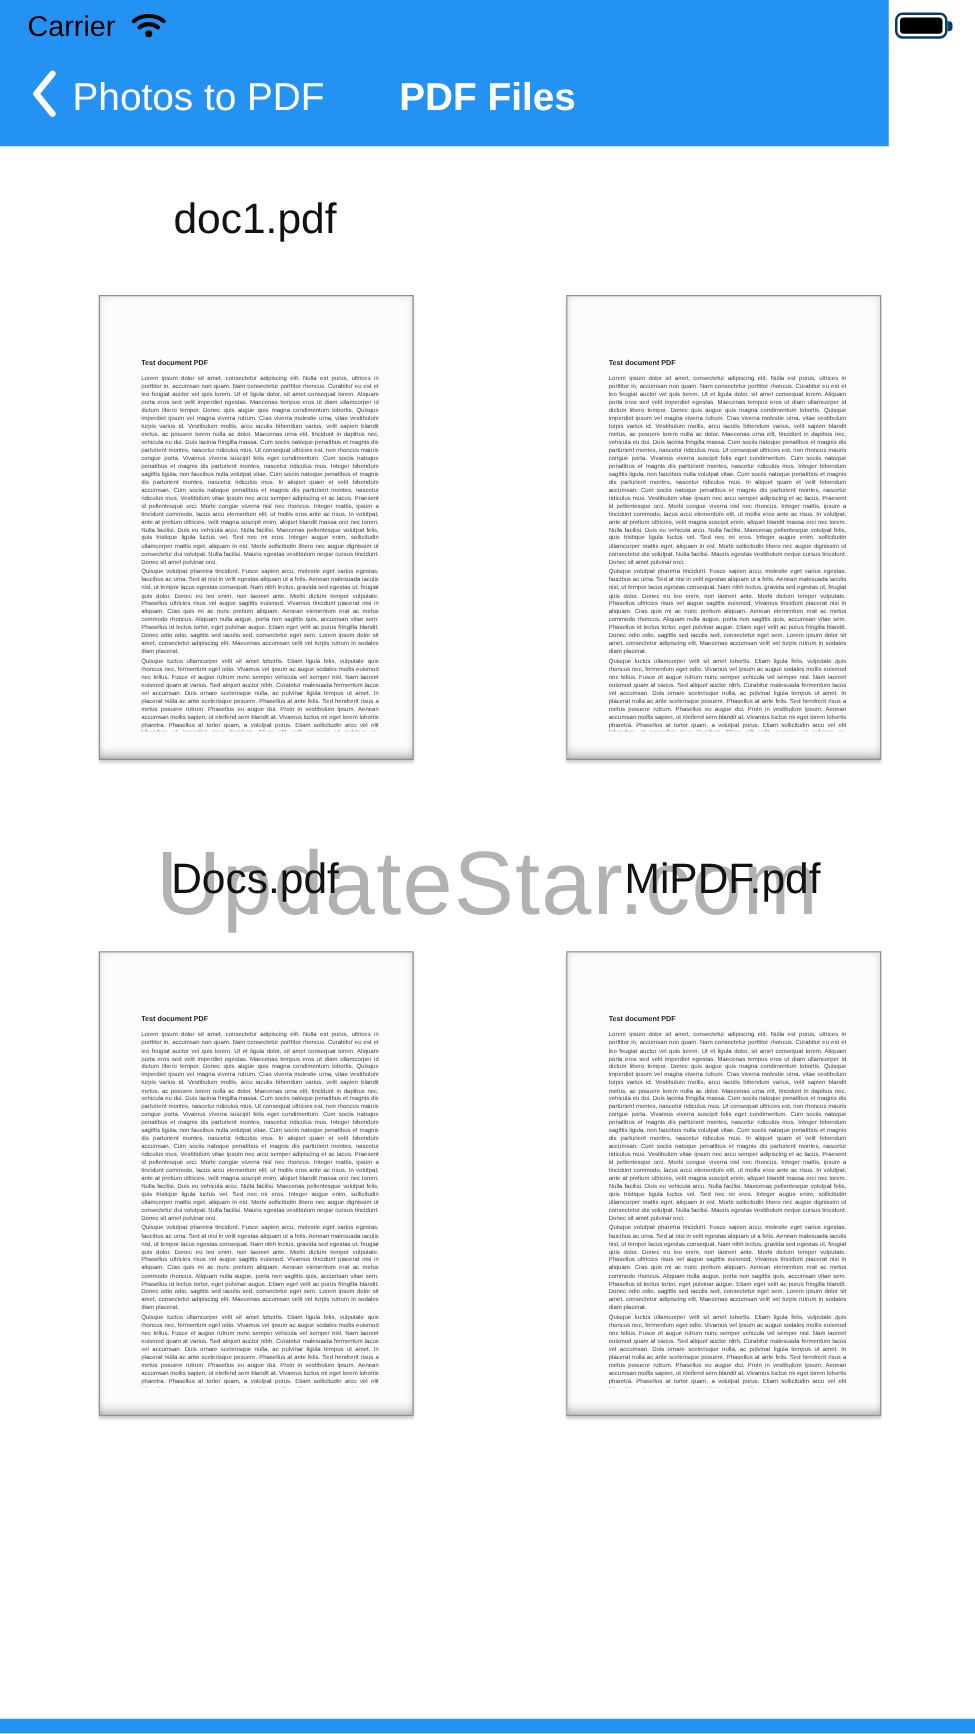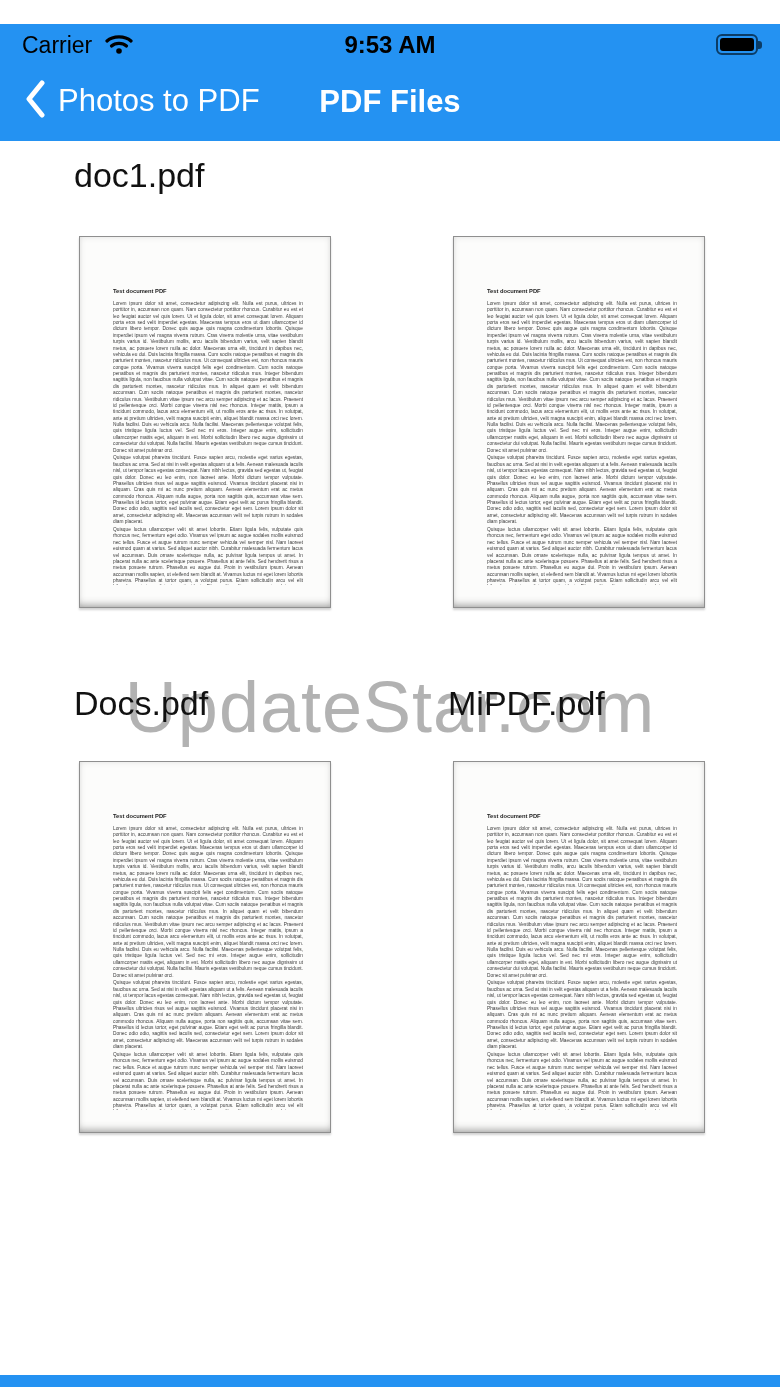--- a/index.html
+++ b/index.html
@@ -1,20 +1,20 @@
 <!DOCTYPE html>
 <html><head>
 <meta charset="utf-8">
 <style>
   html,body{margin:0;padding:0;background:#fff;}
   #stage{position:relative;width:780px;height:1387px;background:#ffffff;overflow:hidden;
          font-family:"Liberation Sans",sans-serif;}
 
   
-  .header{position:absolute;left:0;top:0;width:780px;height:117px;background:#2492F2;margin-top:24px;}
+  .header{position:absolute;left:0;top:0;width:711px;height:117px;background:#2492F2;}
   .status-bar{position:absolute;left:0;top:0;width:780px;height:42px;}
   .carrier{position:absolute;left:22px;top:8px;font-size:23px;color:#000;}
   .wifi{position:absolute;left:105px;top:9px;}
   .time{position:absolute;left:0;right:0;top:7px;text-align:center;font-size:24px;font-weight:700;color:#000;}
   .battery{position:absolute;right:22px;top:10px;width:42px;height:21px;
            border:2px solid #0b3c66;border-radius:6px;box-sizing:border-box;}
   .battery .level{position:absolute;left:2px;top:2px;right:2px;bottom:2px;background:#000;border-radius:3px;}
   .battery .nub{position:absolute;right:-6px;top:5px;width:4px;height:8px;background:#0b3c66;
                 border-radius:0 3px 3px 0;}
 
@@ -24,21 +24,21 @@
   .back-label{font-size:31px;color:#ffffff;}
   .nav-title{position:absolute;left:0;right:0;top:18px;text-align:center;
              font-size:31px;font-weight:700;color:#ffffff;}
 
   
   .watermark{position:absolute;left:50%;top:666px;transform:translateX(-50%);
              font-size:72px;color:rgba(130,130,130,0.62);white-space:nowrap;z-index:1;
              letter-spacing:1px;}
 
   
-  .file-label{position:absolute;width:260px;text-align:left;font-size:34px;color:#111;z-index:2;}
+  .file-label{position:absolute;width:260px;text-align:center;font-size:34px;color:#111;z-index:2;}
   .lbl-r1{top:156px;}
   .lbl-r2{top:684px;}
   .col-l{left:74px;}
   .col-r{left:448px;}
 
   .thumb{position:absolute;width:252px;height:372px;background:#fcfcfb;
          border:1px solid #8f8f8f;box-sizing:border-box;z-index:2;
          box-shadow:inset 0 -8px 10px -7px rgba(0,0,0,0.38),
                     inset 0 0 6px rgba(0,0,0,0.10),
                     0 2px 2px rgba(0,0,0,0.18);}
@@ -64,21 +64,20 @@
   <div class="header">
     <div class="status-bar">
       <span class="carrier">Carrier</span>
       <span class="wifi">
         <svg width="28" height="22" viewBox="0 0 28 22">
           <path d="M2 8 C8 2.5, 20 2.5, 26 8" stroke="#000" stroke-width="3.2" fill="none" stroke-linecap="round"></path>
           <path d="M6.5 13 C10.5 9.4, 17.5 9.4, 21.5 13" stroke="#000" stroke-width="3.2" fill="none" stroke-linecap="round"></path>
           <circle cx="14" cy="18" r="2.8" fill="#000"></circle>
         </svg>
       </span>
-      <span class="time">9:53 AM</span>
       <span class="battery">
         <span class="level"></span>
           <span class="nub"></span>
       </span>
     </div>
 
     <div class="nav-bar">
       <div class="back-btn">
         <span class="back-chevron">
           <svg width="22" height="38" viewBox="0 0 22 38">

